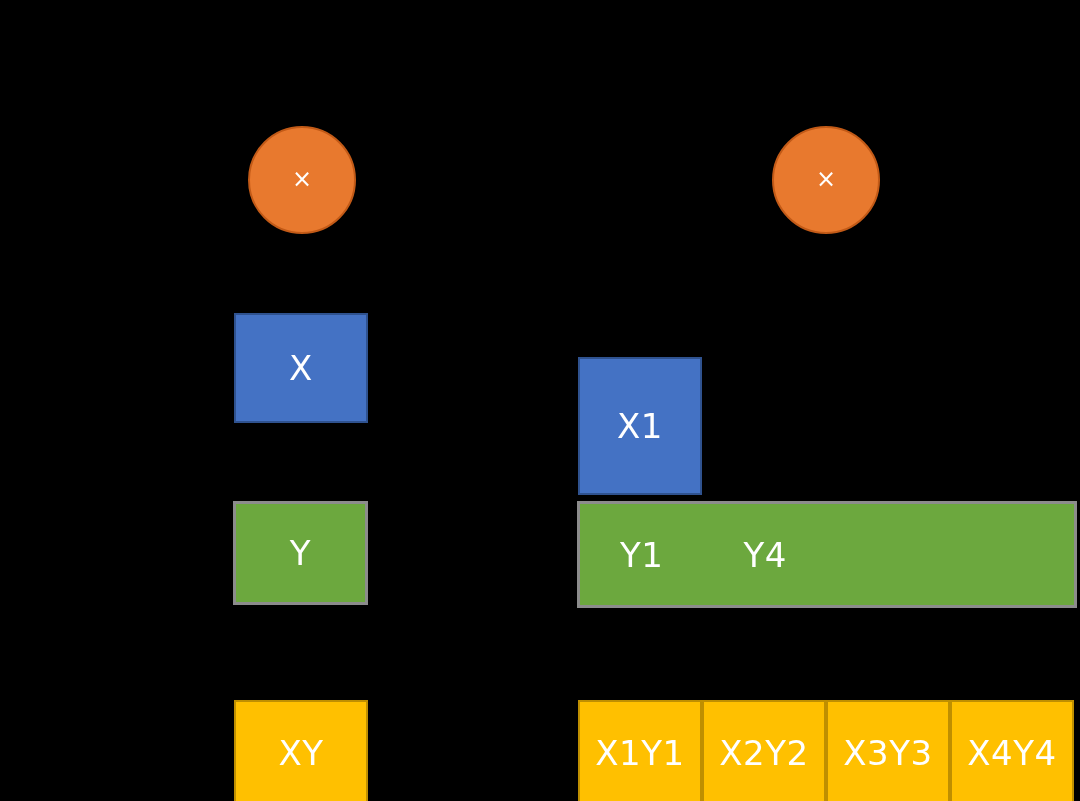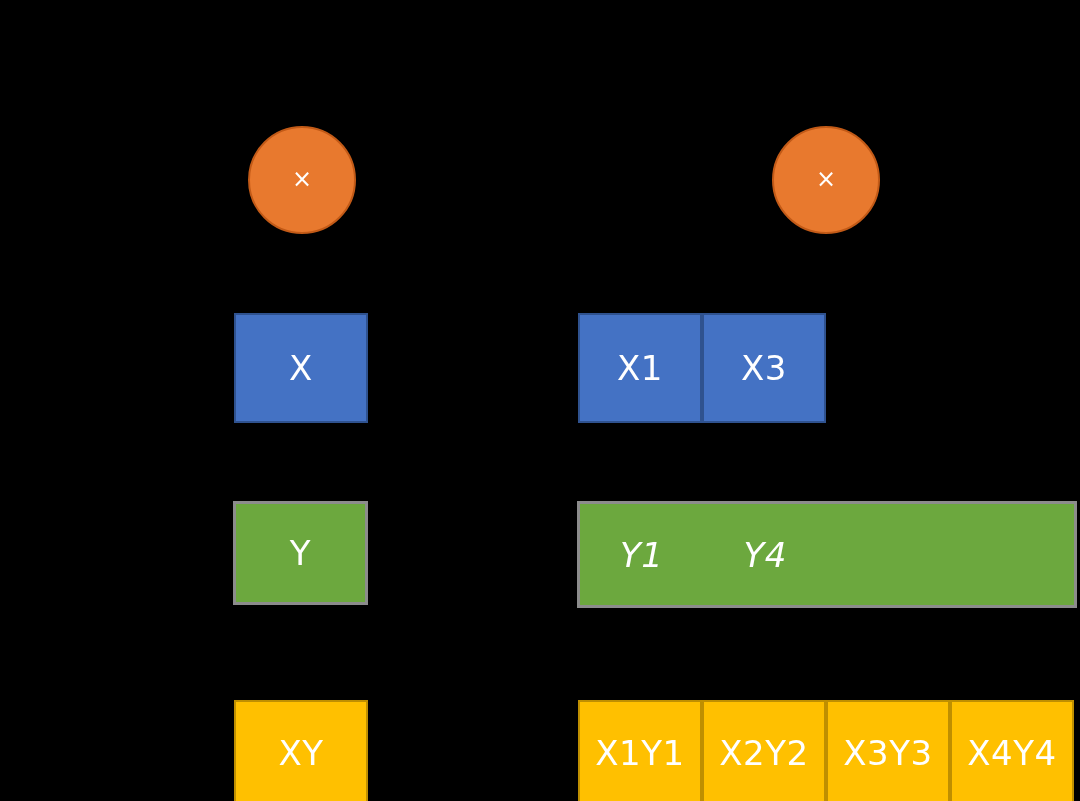--- a/index.html
+++ b/index.html
@@ -93,23 +93,23 @@
   #blue-scalar-row .cell { width: 134px; height: 110px; }
 
   #green-scalar-row  { left: 233px; top: 501px; width: 135px; height: 104px; }
   #green-scalar-row .cell { width: 129px; height: 98px; }
 
   #yellow-scalar-row { left: 234px; top: 700px; width: 134px; height: 106px; }
   #yellow-scalar-row .cell { width: 134px; height: 106px; }
 
   
   #blue-vector-row   { left: 578px; top: 313px; height: 110px; }
-  #blue-vector-row .cell { width: 124px; height: 110px; }
+  #blue-vector-row .cell { width: 124px; height: 138px; margin-top: 44px; }
 
-  #green-vector-row  { left: 577px; top: 501px; width: 500px; height: 107px; font-style: italic; }
+  #green-vector-row  { left: 577px; top: 501px; width: 500px; height: 107px; }
   #green-vector-row .cell { width: 123.5px; height: 101px; }
 
   #yellow-vector-row { left: 578px; top: 700px; height: 106px; }
   #yellow-vector-row .cell { width: 124px; height: 106px; }
 </style>
 </head>
 <body>
 
 <div class="stage">
 
@@ -128,21 +128,20 @@
   <div class="row row-green" id="green-scalar-row">
     <div class="cell cell-green">Y</div>
   </div>
 
   <div class="row row-yellow" id="yellow-scalar-row">
     <div class="cell cell-yellow">XY</div>
   </div>
 
   <div class="row row-blue" id="blue-vector-row">
     <div class="cell cell-blue">X1</div>
-    <div class="cell cell-blue">X3</div>
   </div>
 
   <div class="row row-green" id="green-vector-row">
     <div class="cell cell-green">Y1</div>
     <div class="cell cell-green">Y4</div>
   </div>
 
   <div class="row row-yellow" id="yellow-vector-row">
     <div class="cell cell-yellow">X1Y1</div>
     <div class="cell cell-yellow">X2Y2</div>

